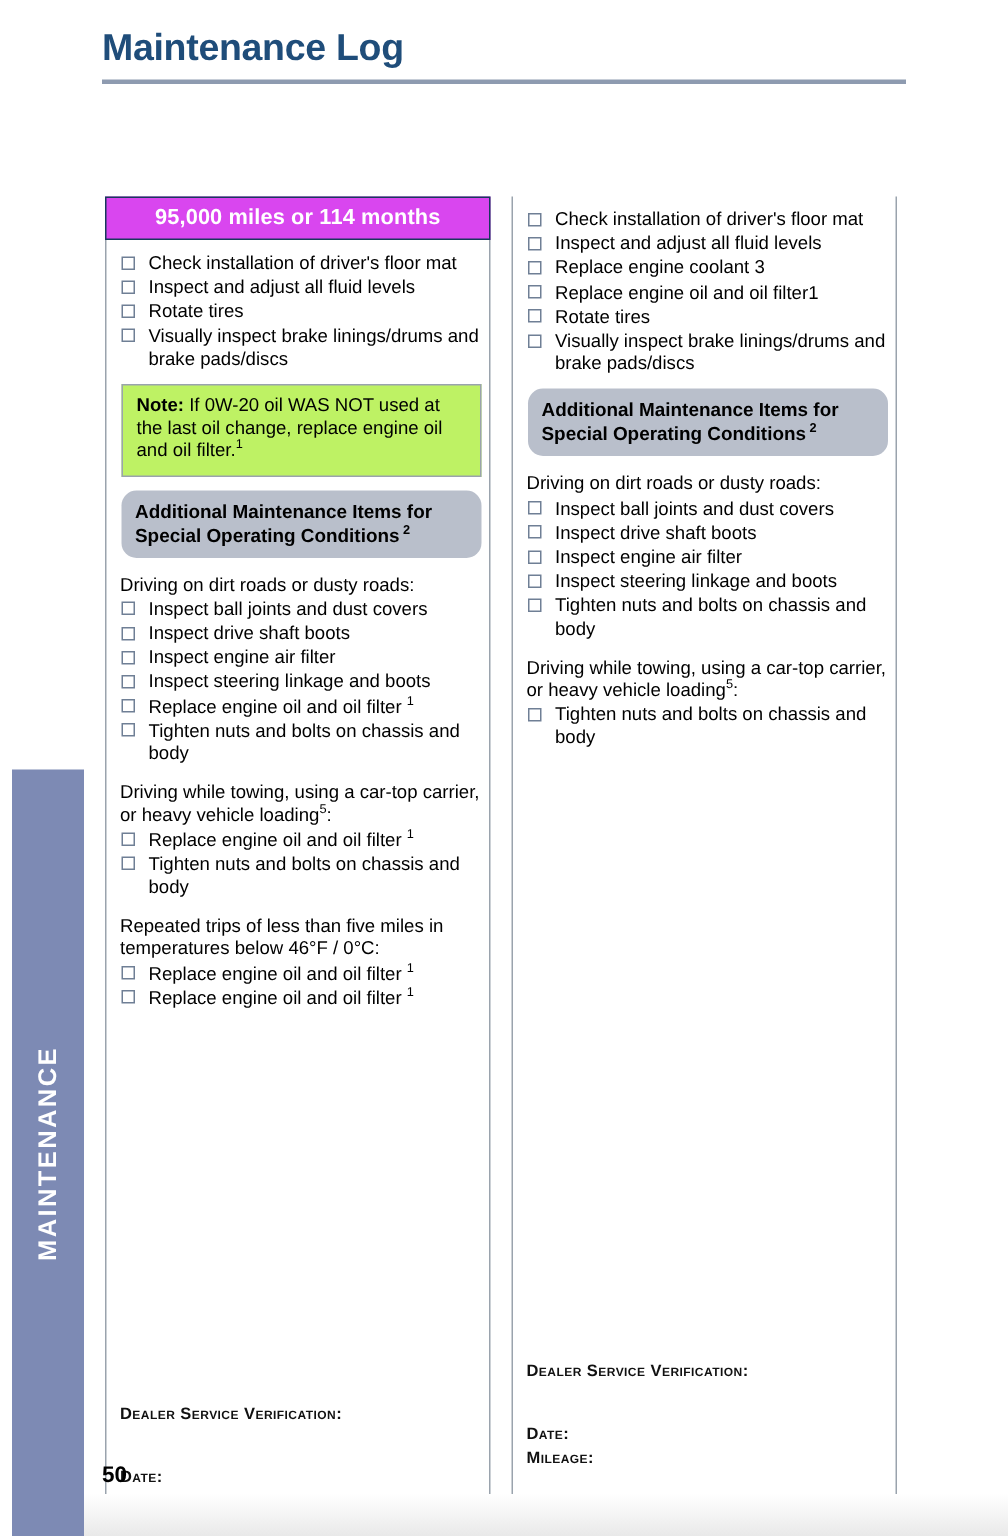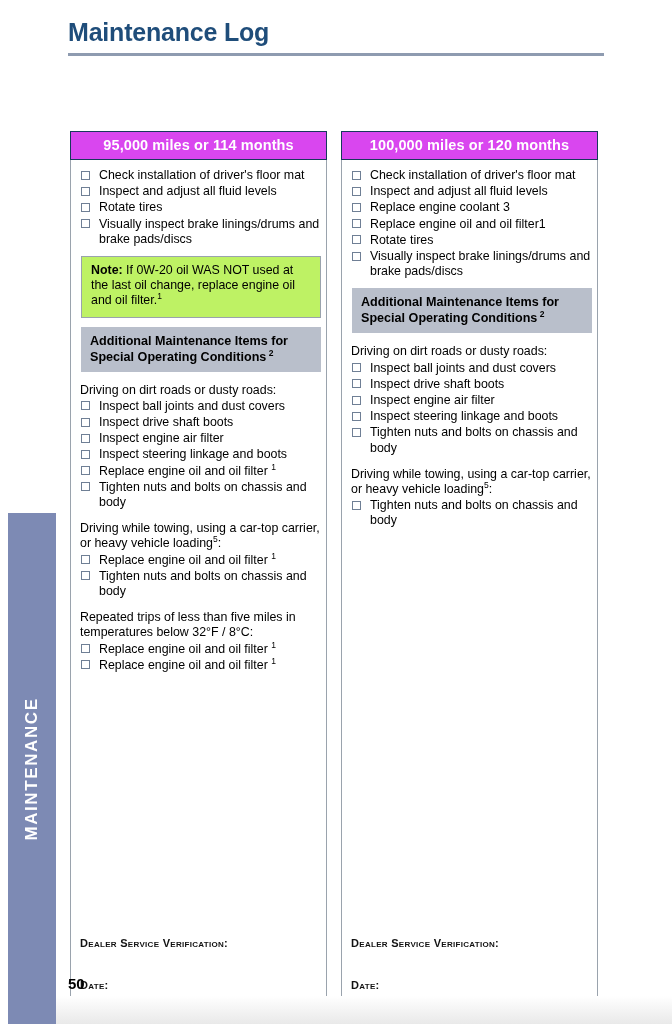--- a/index.html
+++ b/index.html
@@ -114,20 +114,21 @@
 
   
   .gray-band {
     margin: 9px 1px 0 1px;
     background: #b9bfcb;
     padding: 6px 9px 7px 9px;
     font-size: 12.6px;
     line-height: 16px;
     font-weight: bold;
     color: #000;
+    border-radius: 10px;
   }
 
   .sub-head {
     margin: 11px 0 1px 0;
     font-size: 12.4px;
     line-height: 15.2px;
     font-weight: normal;
     color: #000;
   }
 
@@ -202,37 +203,36 @@
           <li><span class="box"></span><span>Inspect engine air filter</span></li>
           <li><span class="box"></span><span>Inspect steering linkage and boots</span></li>
           <li><span class="box"></span><span>Replace engine oil and oil filter </span><sup>1</sup></li>
           <li><span class="box"></span><span>Tighten nuts and bolts on chassis and body</span></li>
         </ul>
         <div class="sub-head"><span>Driving while towing, using a car-top carrier, or heavy vehicle loading</span><sup>5</sup><span>:</span></div>
         <ul class="checklist">
           <li><span class="box"></span><span>Replace engine oil and oil filter </span><sup>1</sup></li>
           <li><span class="box"></span><span>Tighten nuts and bolts on chassis and body</span></li>
         </ul>
-        <div class="sub-head"><span>Repeated trips of less than five miles in temperatures below 32°F / 8°C:</span></div>
+        <div class="sub-head"><span>Repeated trips of less than five miles in temperatures below 46°F / 0°C:</span></div>
         <ul class="checklist">
           <li><span class="box"></span><span>Replace engine oil and oil filter </span><sup>1</sup></li>
         </ul>
         <ul class="checklist">
           <li><span class="box"></span><span>Replace engine oil and oil filter </span><sup>1</sup></li>
         </ul>
         <div class="verify">
           <div class="verify-line">Dealer Service Verification:</div>
           <div class="verify-gap"></div>
           <div class="verify-line">Date:</div>
           <div class="verify-line">Mileage:</div>
         </div>
       </div>
     </div>
   <div class="column" id="col-right">
-      <div class="col-header">100,000 miles or 120 months</div>
       <div class="col-body">
         <ul class="checklist">
           <li><span class="box"></span><span>Check installation of driver's floor mat</span></li>
           <li><span class="box"></span><span>Inspect and adjust all fluid levels</span></li>
           <li><span class="box"></span><span>Replace engine coolant 3</span></li>
           <li><span class="box"></span><span>Replace engine oil and oil filter1</span></li>
           <li><span class="box"></span><span>Rotate tires</span></li>
           <li><span class="box"></span><span>Visually inspect brake linings/drums and brake pads/discs</span></li>
         </ul>
         <div class="gray-band">

